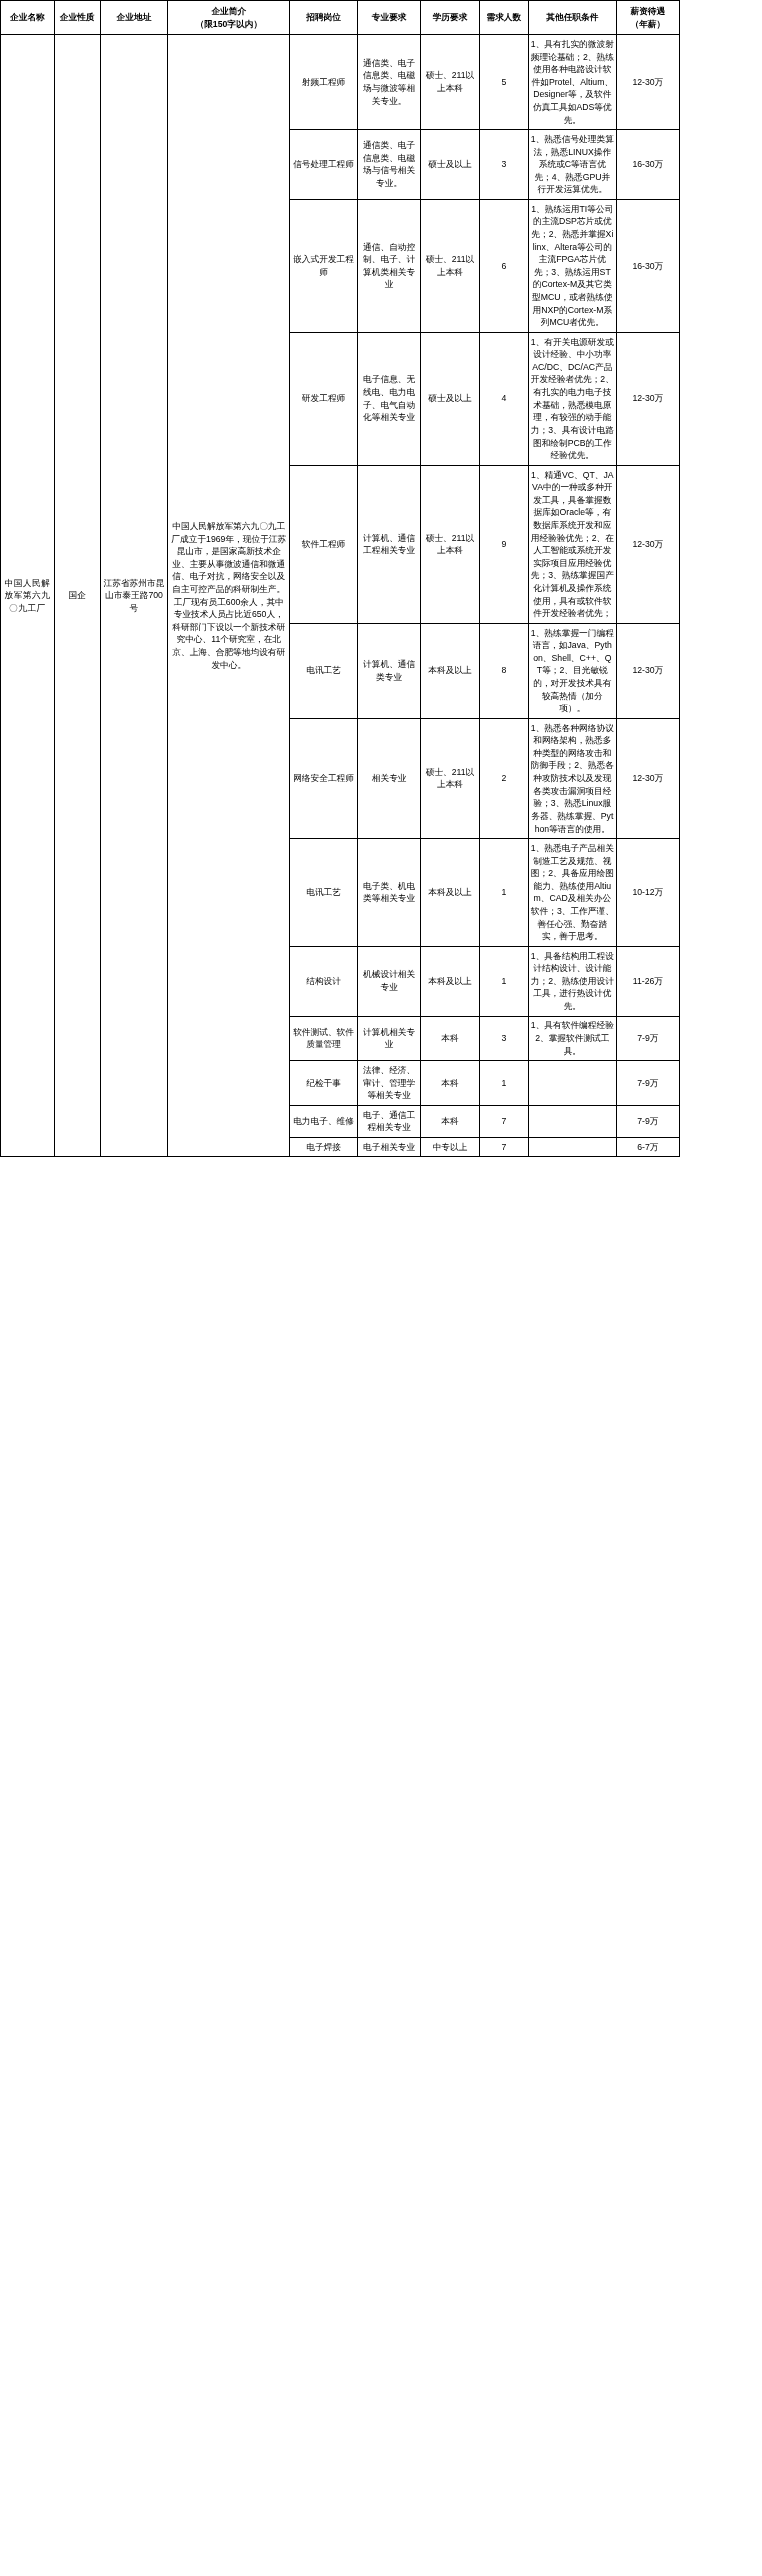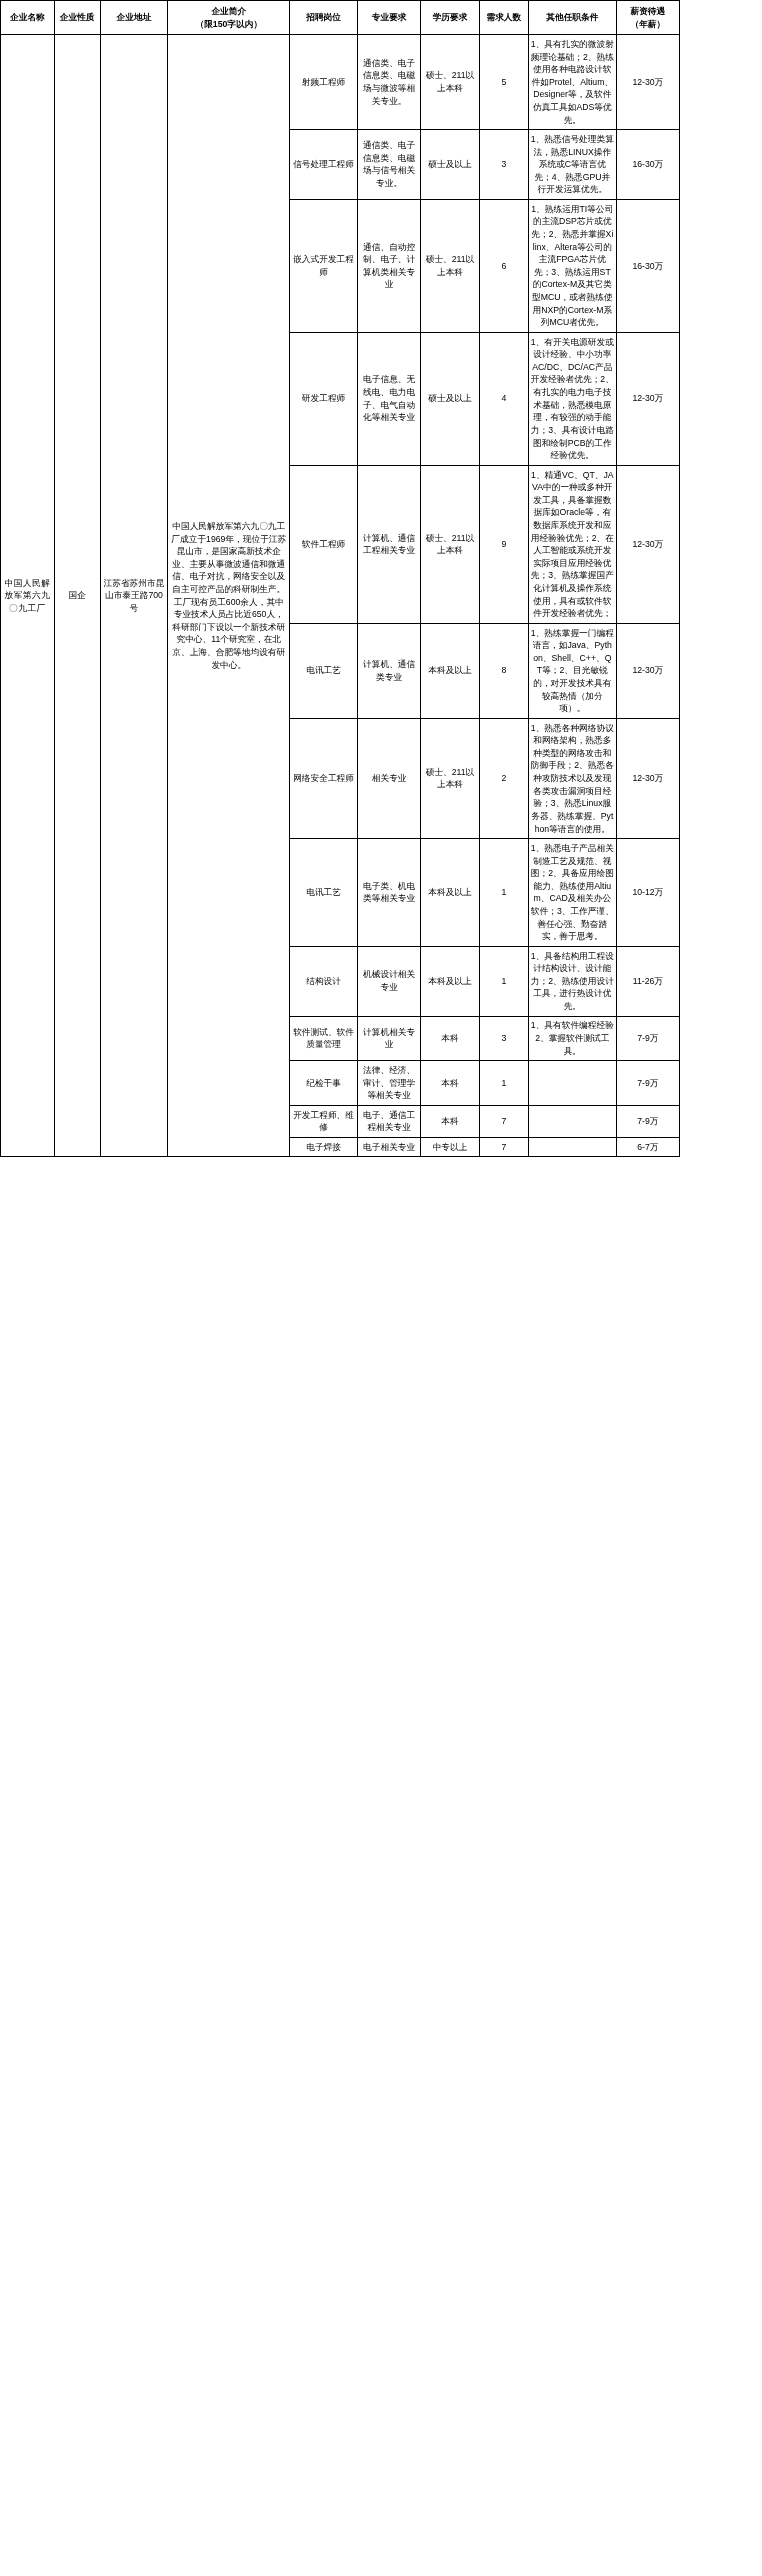--- a/index.html
+++ b/index.html
@@ -207,21 +207,21 @@
       </tr>
       <tr>
         <td class="post-cell">纪检干事</td>
         <td class="major-cell">法律、经济、审计、管理学等相关专业</td>
         <td class="edu-cell">本科</td>
         <td class="count-cell">1</td>
         <td class="other-cell"></td>
         <td class="salary-cell">7-9万</td>
       </tr>
       <tr>
-        <td class="post-cell">开发工程师、维修</td>
+        <td class="post-cell">电力电子、维修</td>
         <td class="major-cell">电子、通信工程相关专业</td>
         <td class="edu-cell">本科</td>
         <td class="count-cell">7</td>
         <td class="other-cell"></td>
         <td class="salary-cell">7-9万</td>
       </tr>
       <tr>
         <td class="post-cell">电子焊接</td>
         <td class="major-cell">电子相关专业</td>
         <td class="edu-cell">中专以上</td>

